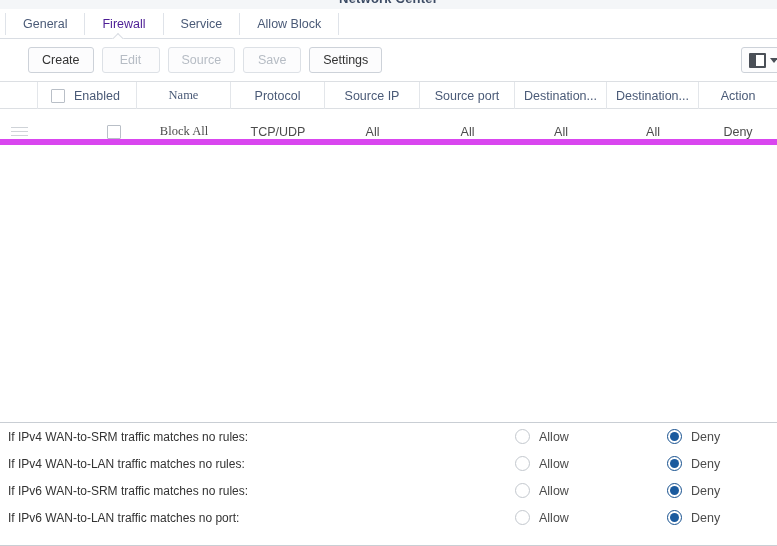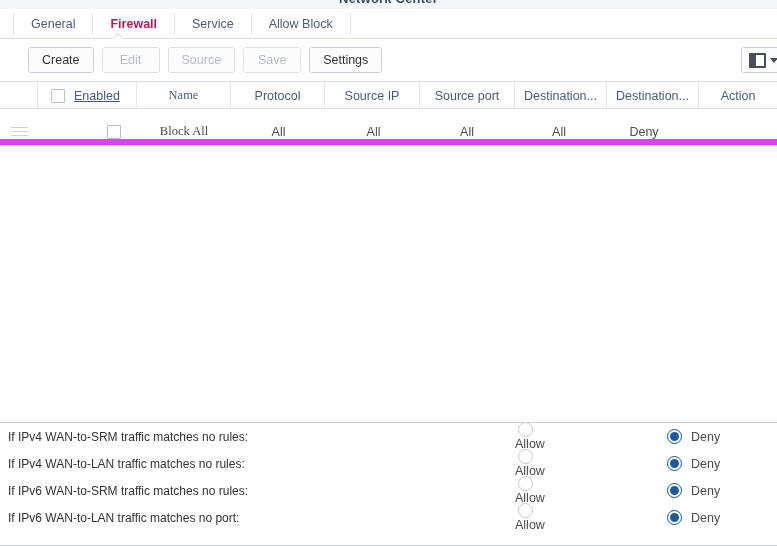--- a/index.html
+++ b/index.html
@@ -45,37 +45,37 @@
     position: absolute;
     top: 9px; left: 0;
     width: 777px;
     height: 30px;
     background: #ffffff;
   }
   .tabs {
     display: flex;
     align-items: center;
     height: 30px;
-    padding-left: 13px;
+    padding-left: 5px;
   }
   .tab {
     position: relative;
     padding: 0 17px;
     height: 22px;
     line-height: 22px;
     font-size: 12.5px;
     color: #4a5a77;
     cursor: pointer;
     white-space: nowrap;
     border-right: 1px solid #dfe3e9;
   }
   .tab.first { border-left: 1px solid #dfe3e9; }
   .tab.active {
-    font-weight: bold;
-    color: #be185d;
+    font-weight: normal;
+    color: #4c1d95;
   }
   .tab-underline {
     position: absolute;
     top: 38px;
     left: 0;
     width: 777px;
     height: 1px;
     background: #d9dde3;
   }
   .tab-notch {
@@ -216,21 +216,21 @@
   .c-handle { width: 38px; justify-content: center; }
   .c-enabled { width: 99px; }
   .c-name { width: 94px; font-family: Liberation Serif, serif; }
   .c-protocol { width: 94px; }
   .c-srcip { width: 95px; }
   .c-srcport { width: 95px; }
   .c-dst1 { width: 92px; }
   .c-dst2 { width: 92px; }
   .c-action { width: 78px; border-right: none !important; }
 
-  .hcell.c-enabled { justify-content: flex-start; padding-left: 13px; text-decoration: underline; }
+  .hcell.c-enabled { justify-content: flex-start; padding-left: 13px; }
 
   .drag-handle {
     width: 17px;
     height: 9px;
     display: flex;
     flex-direction: column;
     justify-content: space-between;
   }
   .drag-handle span {
     display: block;
@@ -283,21 +283,21 @@
     font-size: 12px;
     color: #333333;
     white-space: nowrap;
   }
   .radio-opt {
     position: absolute;
     display: flex;
     align-items: center;
     cursor: pointer;
   }
-  .radio-opt.allow { left: 515px; flex-direction: column; }
+  .radio-opt.allow { left: 515px; }
   .radio-opt.deny { left: 667px; }
   .radio {
     width: 15px;
     height: 15px;
     border-radius: 50%;
     border: 1px solid #c3c8ce;
     background: #ffffff;
     margin-right: 9px;
     flex: none;
     position: relative;
@@ -405,20 +405,21 @@
       <span class="drag-handle">
         <span></span>
           <span></span>
           <span></span>
       </span>
     </div>
     <div class="cell c-enabled">
       <span class="chk"></span>
     </div>
     <div class="cell c-name">Block All</div>
+    <div class="cell c-protocol">TCP/UDP</div>
     <div class="cell c-srcip">All</div>
     <div class="cell c-srcport">All</div>
     <div class="cell c-dst1">All</div>
     <div class="cell c-dst2">All</div>
     <div class="cell c-action">Deny</div>
   </div>
 
   <div class="grid-body-blank"></div>
 </div>
 

